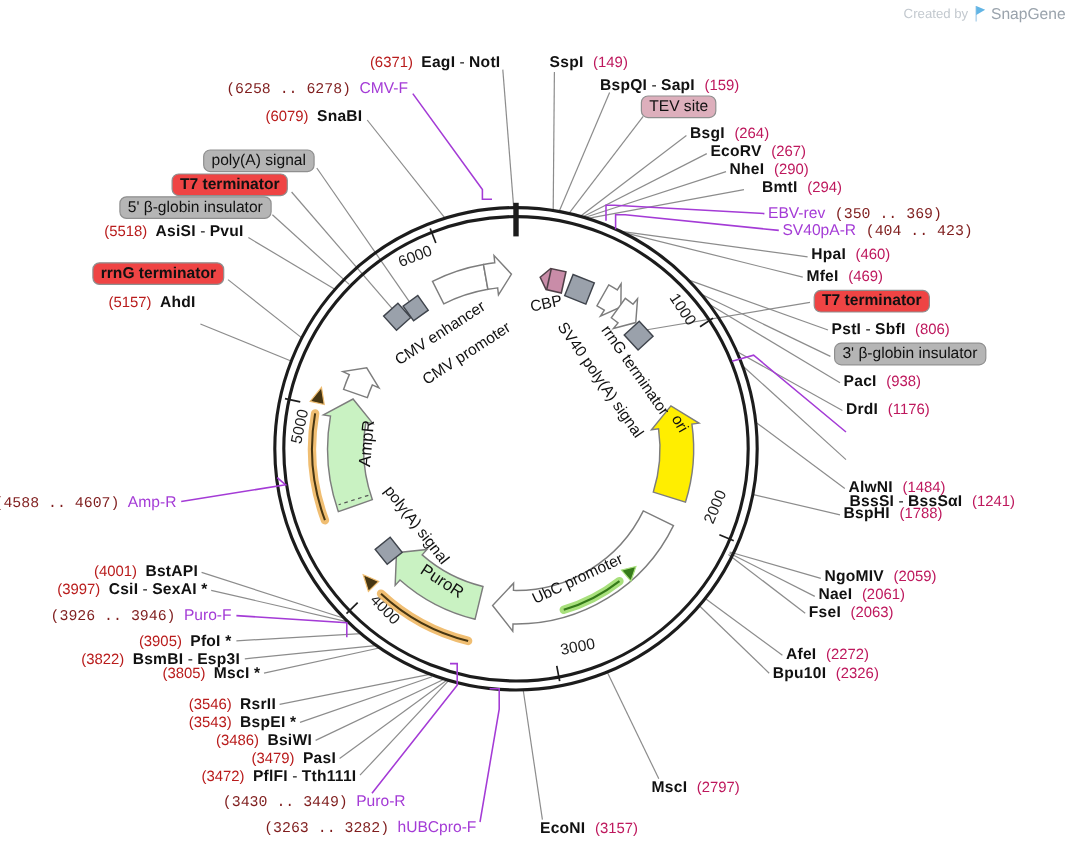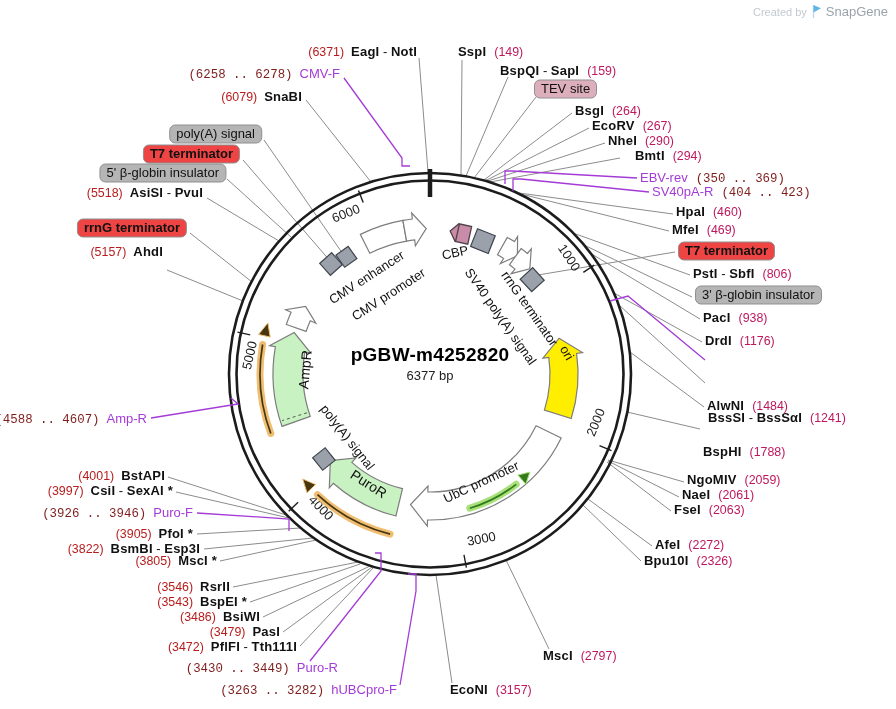--- a/index.html
+++ b/index.html
@@ -183,31 +183,27 @@
       <div class="co purple " style="left: 652px; top: 192px;"><span class="n">SV40pA-R</span><span class="pr">(404 .. 423)</span></div>
       <div class="co " style="left: 676px; top: 212px;"><span class="b">HpaI</span><span class="pr">(460)</span></div>
       <div class="co " style="left: 672px; top: 230px;"><span class="b">MfeI</span><span class="pr">(469)</span></div>
       <div class="co boxed white" style="left: 678px; top: 251px;">T7 terminator</div>
       <div class="co " style="left: 693px; top: 274px;"><span class="b">PstI</span><span class="n"> - </span><span class="b">SbfI</span><span class="pr">(806)</span></div>
       <div class="co boxed " style="left: 695px; top: 295px;">3' β-globin insulator</div>
       <div class="co " style="left: 703px; top: 318px;"><span class="b">PacI</span><span class="pr">(938)</span></div>
       <div class="co " style="left: 705px; top: 341px;"><span class="b">DrdI</span><span class="pr">(1176)</span></div>
       <div class="co " style="left: 708px; top: 382px; margin-top: 36px;"><span class="b">BssSI</span><span class="n"> - </span><span class="b">BssSαI</span><span class="pr">(1241)</span></div>
       <div class="co " style="left: 707px; top: 406px;"><span class="b">AlwNI</span><span class="pr">(1484)</span></div>
-      <div class="co " style="left: 703px; top: 452px;"><span class="b">BspHI</span><span class="pr">(1788)</span></div>
+      <div class="co " style="left: 703px; top: 428px;"><span class="b">BspHI</span><span class="pr">(1788)</span></div>
       <div class="co " style="left: 687px; top: 480px;"><span class="b">NgoMIV</span><span class="pr">(2059)</span></div>
       <div class="co " style="left: 682px; top: 495px;"><span class="b">NaeI</span><span class="pr">(2061)</span></div>
       <div class="co " style="left: 674px; top: 510px;"><span class="b">FseI</span><span class="pr">(2063)</span></div>
       <div class="co " style="left: 655px; top: 545px;"><span class="b">AfeI</span><span class="pr">(2272)</span></div>
       <div class="co " style="left: 644px; top: 561px;"><span class="b">Bpu10I</span><span class="pr">(2326)</span></div>
     </div>
-  <div class="title-block">
-    <div class="tname">pGBW-m4252820</div>
-    <div class="tsize">6377 bp</div>
-  </div>
   <div id="watermark">
     <span class="wc">Created by</span>
     <svg width="11" height="15">
       <path d="M2.5 1 L2.5 14" stroke="#bcd9ee" stroke-width="1.4" fill="none"></path>
       <path d="M2.5 1 L10 4.2 L2.5 8.4 Z" fill="#62b5e5"></path>
     </svg>
     <span class="wb">SnapGene</span>
   </div>
 </div>
 

